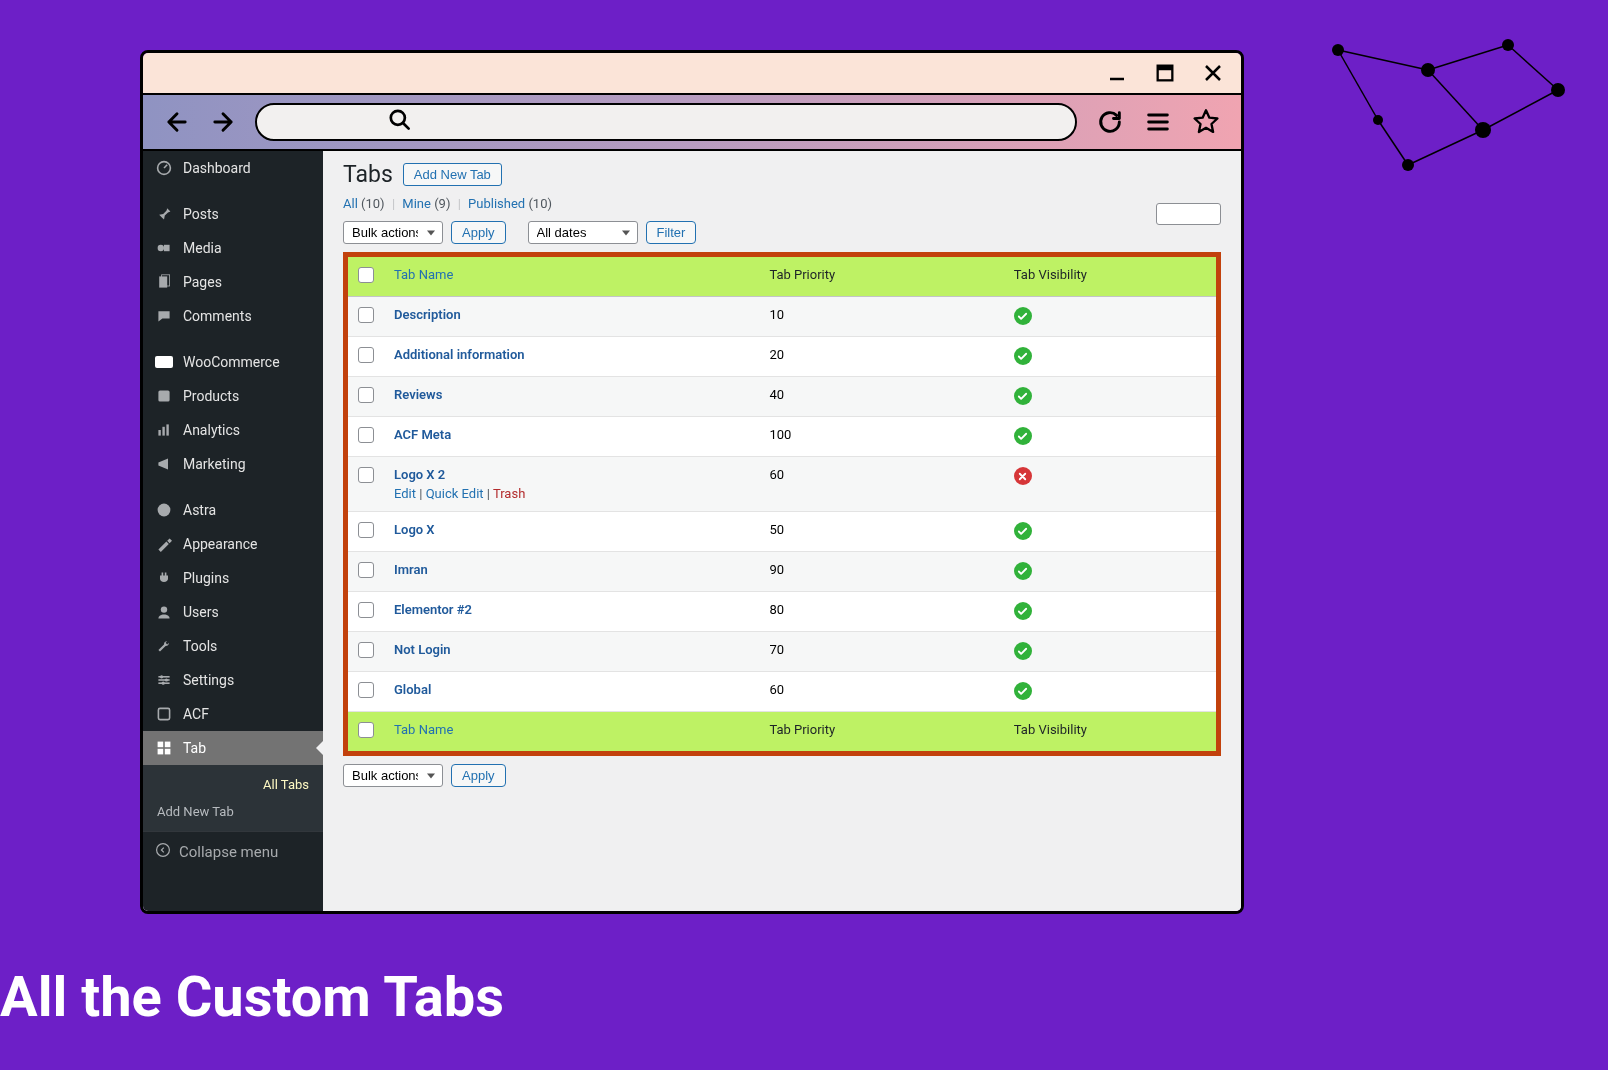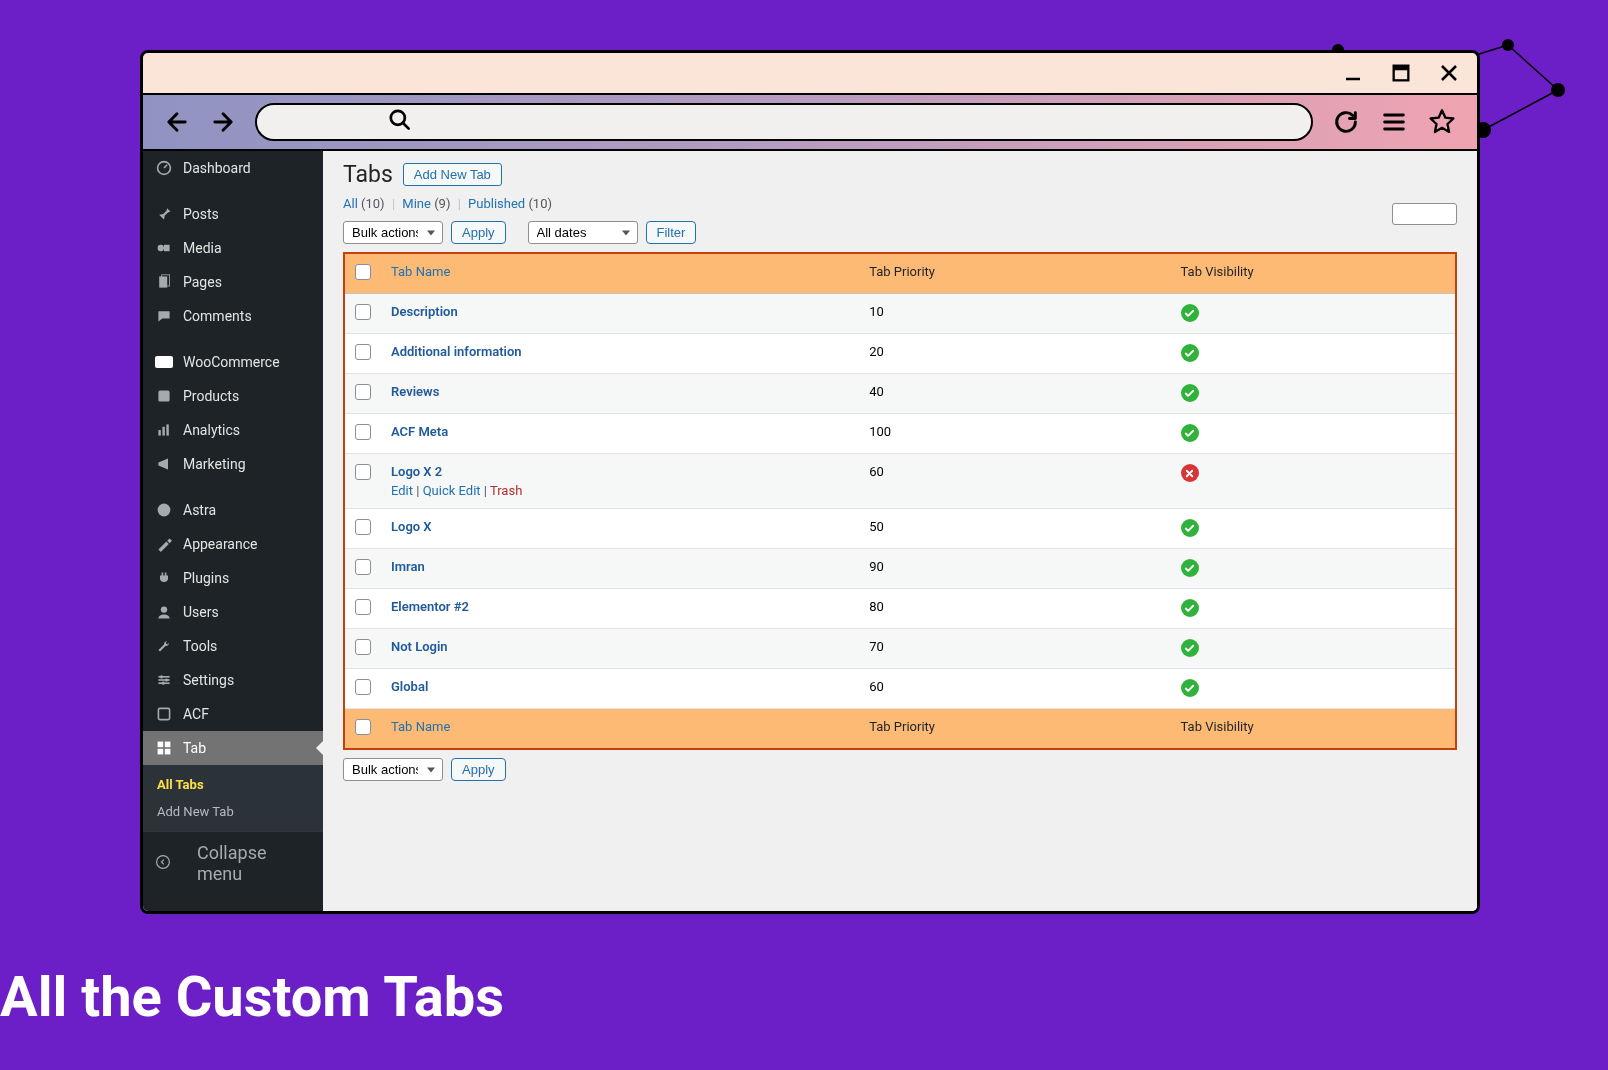--- a/index.html
+++ b/index.html
@@ -8,21 +8,21 @@
   background: #6d1fc7;
   width: 1608px;
   height: 1070px;
   position: relative;
   overflow: hidden;
 }
 .browser-frame {
   position: absolute;
   left: 140px;
   top: 50px;
-  width: 1340px;
+  width: 1104px;
   height: 864px;
   border: 3px solid #000;
   border-radius: 8px;
   overflow: hidden;
   display: flex;
   flex-direction: column;
 }
 .titlebar {
   height: 42px;
   background: #fbe4d8;
@@ -99,26 +99,26 @@
 .wp-submenu {
   background: #2c3338;
   padding: 6px 0;
 }
 .wp-submenu-item {
   padding: 6px 14px;
   font-size: 13px;
   color: #b7bbbf;
   cursor: pointer;
 }
-.wp-submenu-item.current { color: #fde047; font-weight: 700; }
+.wp-submenu-item.current { color: #fef9c3; font-weight: 400; text-align: right; }
 .wp-collapse {
-  display:flex;align-items:center;gap:26px;
+  display:flex;align-items:center;gap:8px;
   padding: 10px 12px;
   color: #a7aaad;
-  font-size: 18px;
+  font-size: 15px;
   cursor: pointer;
   border-top: 1px solid #32373c;
 }
 .wp-content {
   flex: 1;
   padding: 10px 20px 20px 20px;
   overflow-y: auto;
   background: #f0f0f1;
 }
 .page-heading {
@@ -177,22 +177,22 @@
 }
 .search-box-empty{
   position:absolute;
   right:20px;top:52px;
   width:65px;height:22px;
   border:1px solid #8c8f94;border-radius:3px;background:#fff;
 }
 .wp-table {
   width: 100%;
   border-collapse: collapse;
-  background: #fdba74;
-  border: 2px solid #c2410c;
+  background: #bef264;
+  border: 5px solid #c2410c;
   font-size: 13px;
 }
 .wp-table th, .wp-table td {
   padding: 10px 10px;
   text-align: left;
   vertical-align: top;
 }
 .wp-table thead th, .wp-table tfoot th {
   border-bottom: 1px solid #c3c4c7;
   font-weight: 400;

